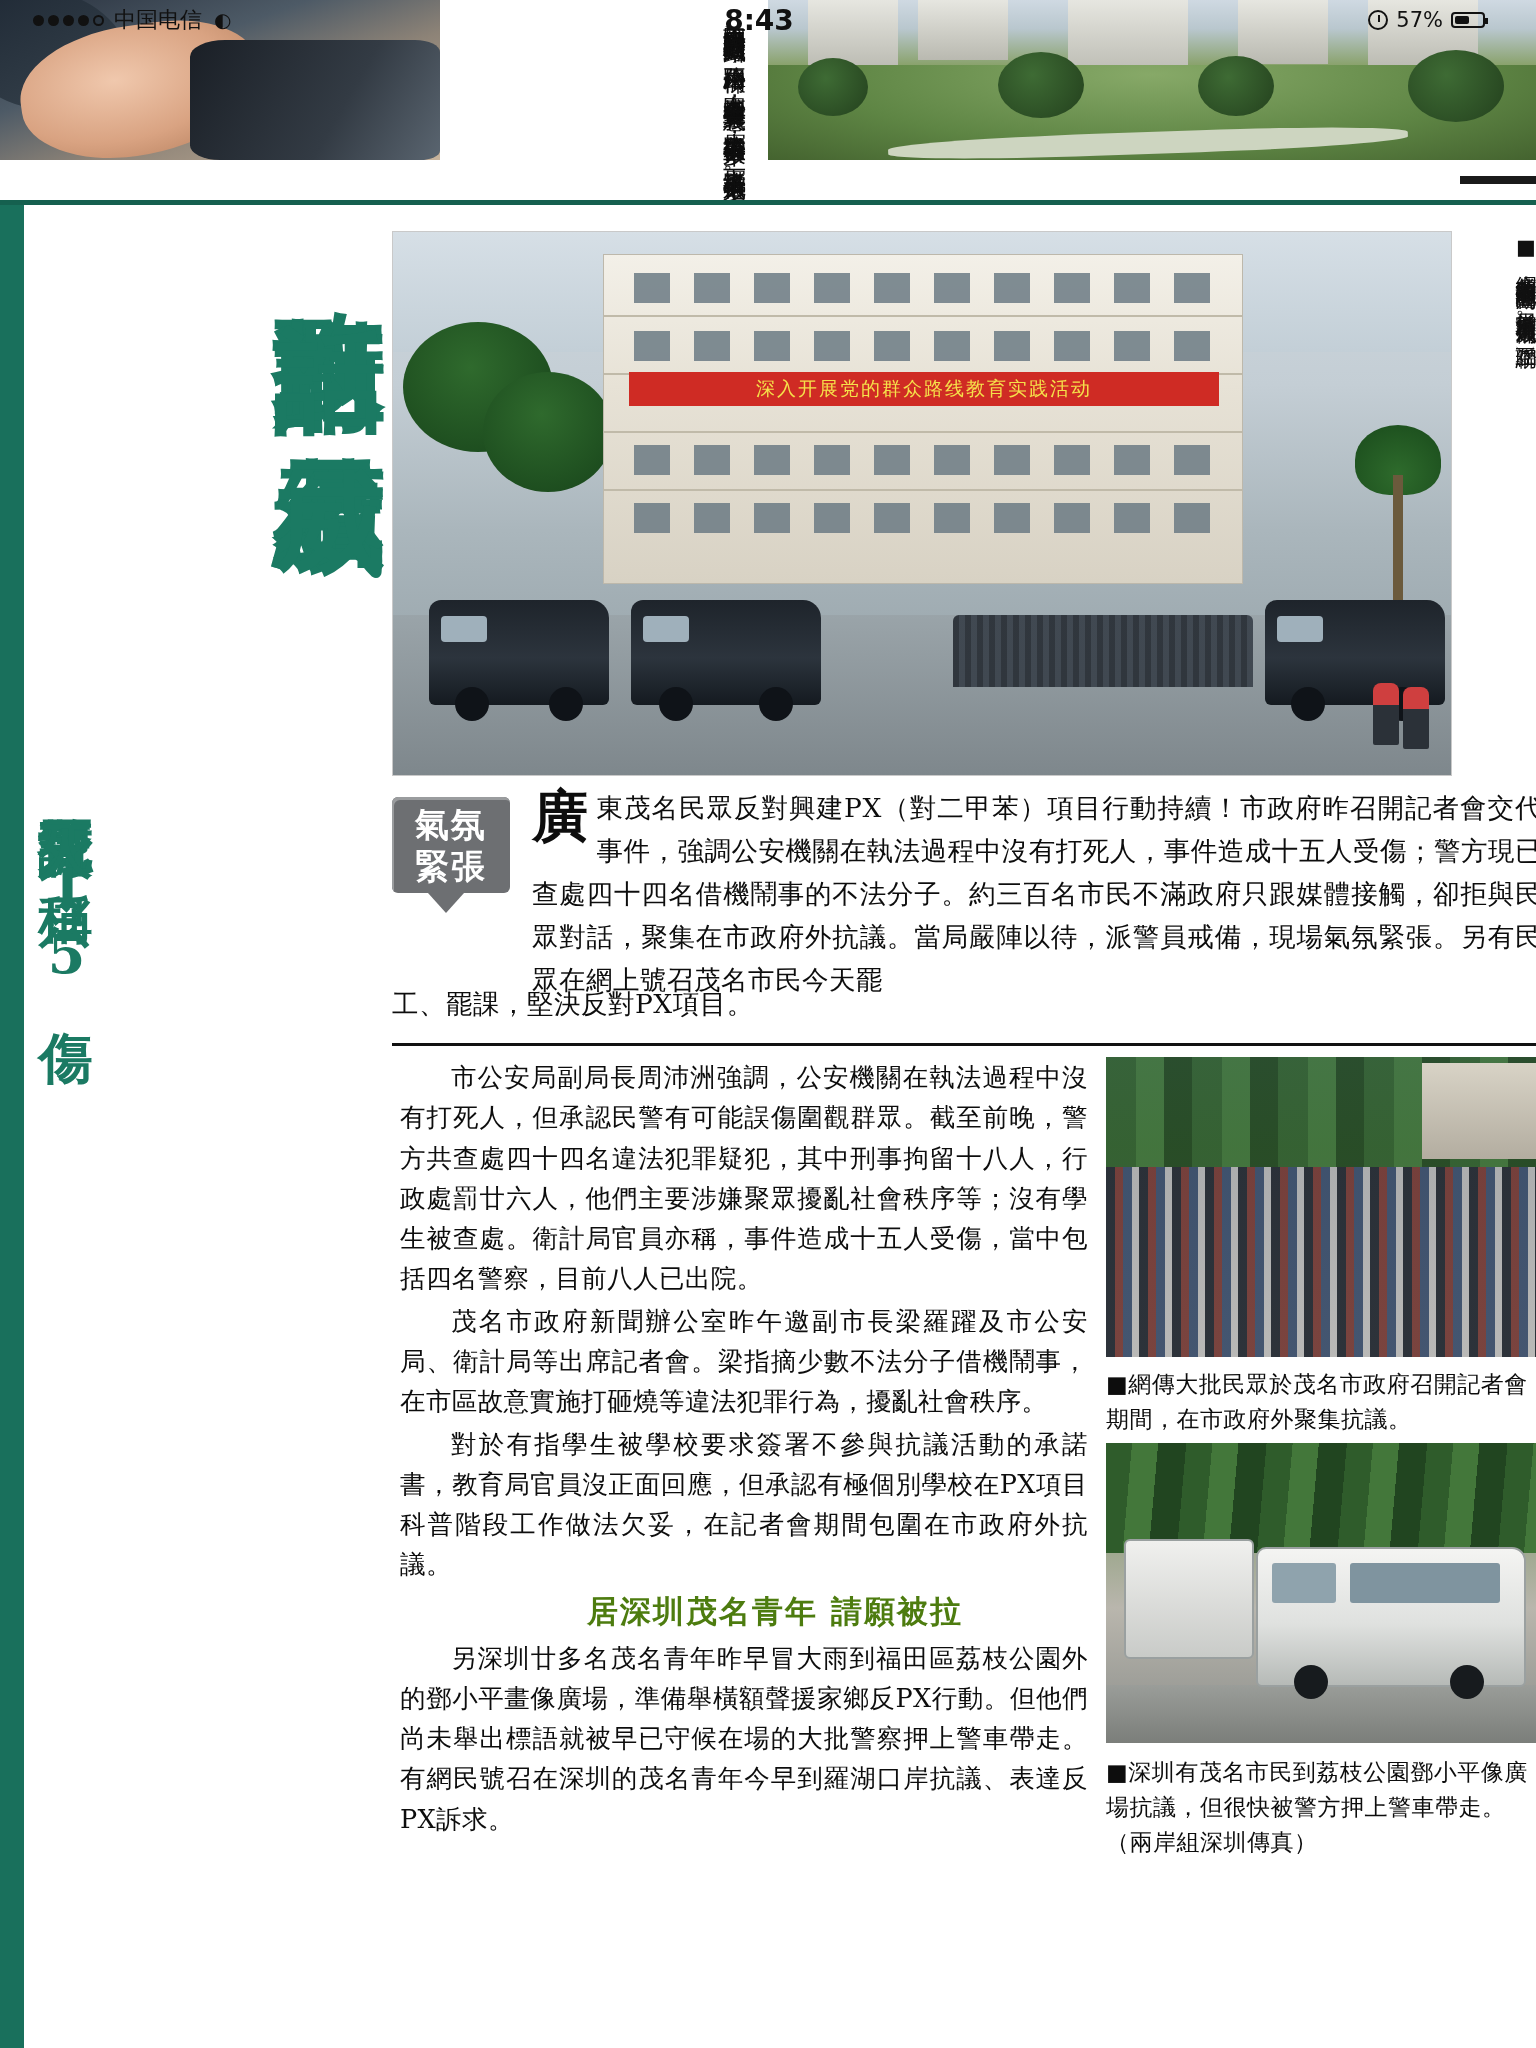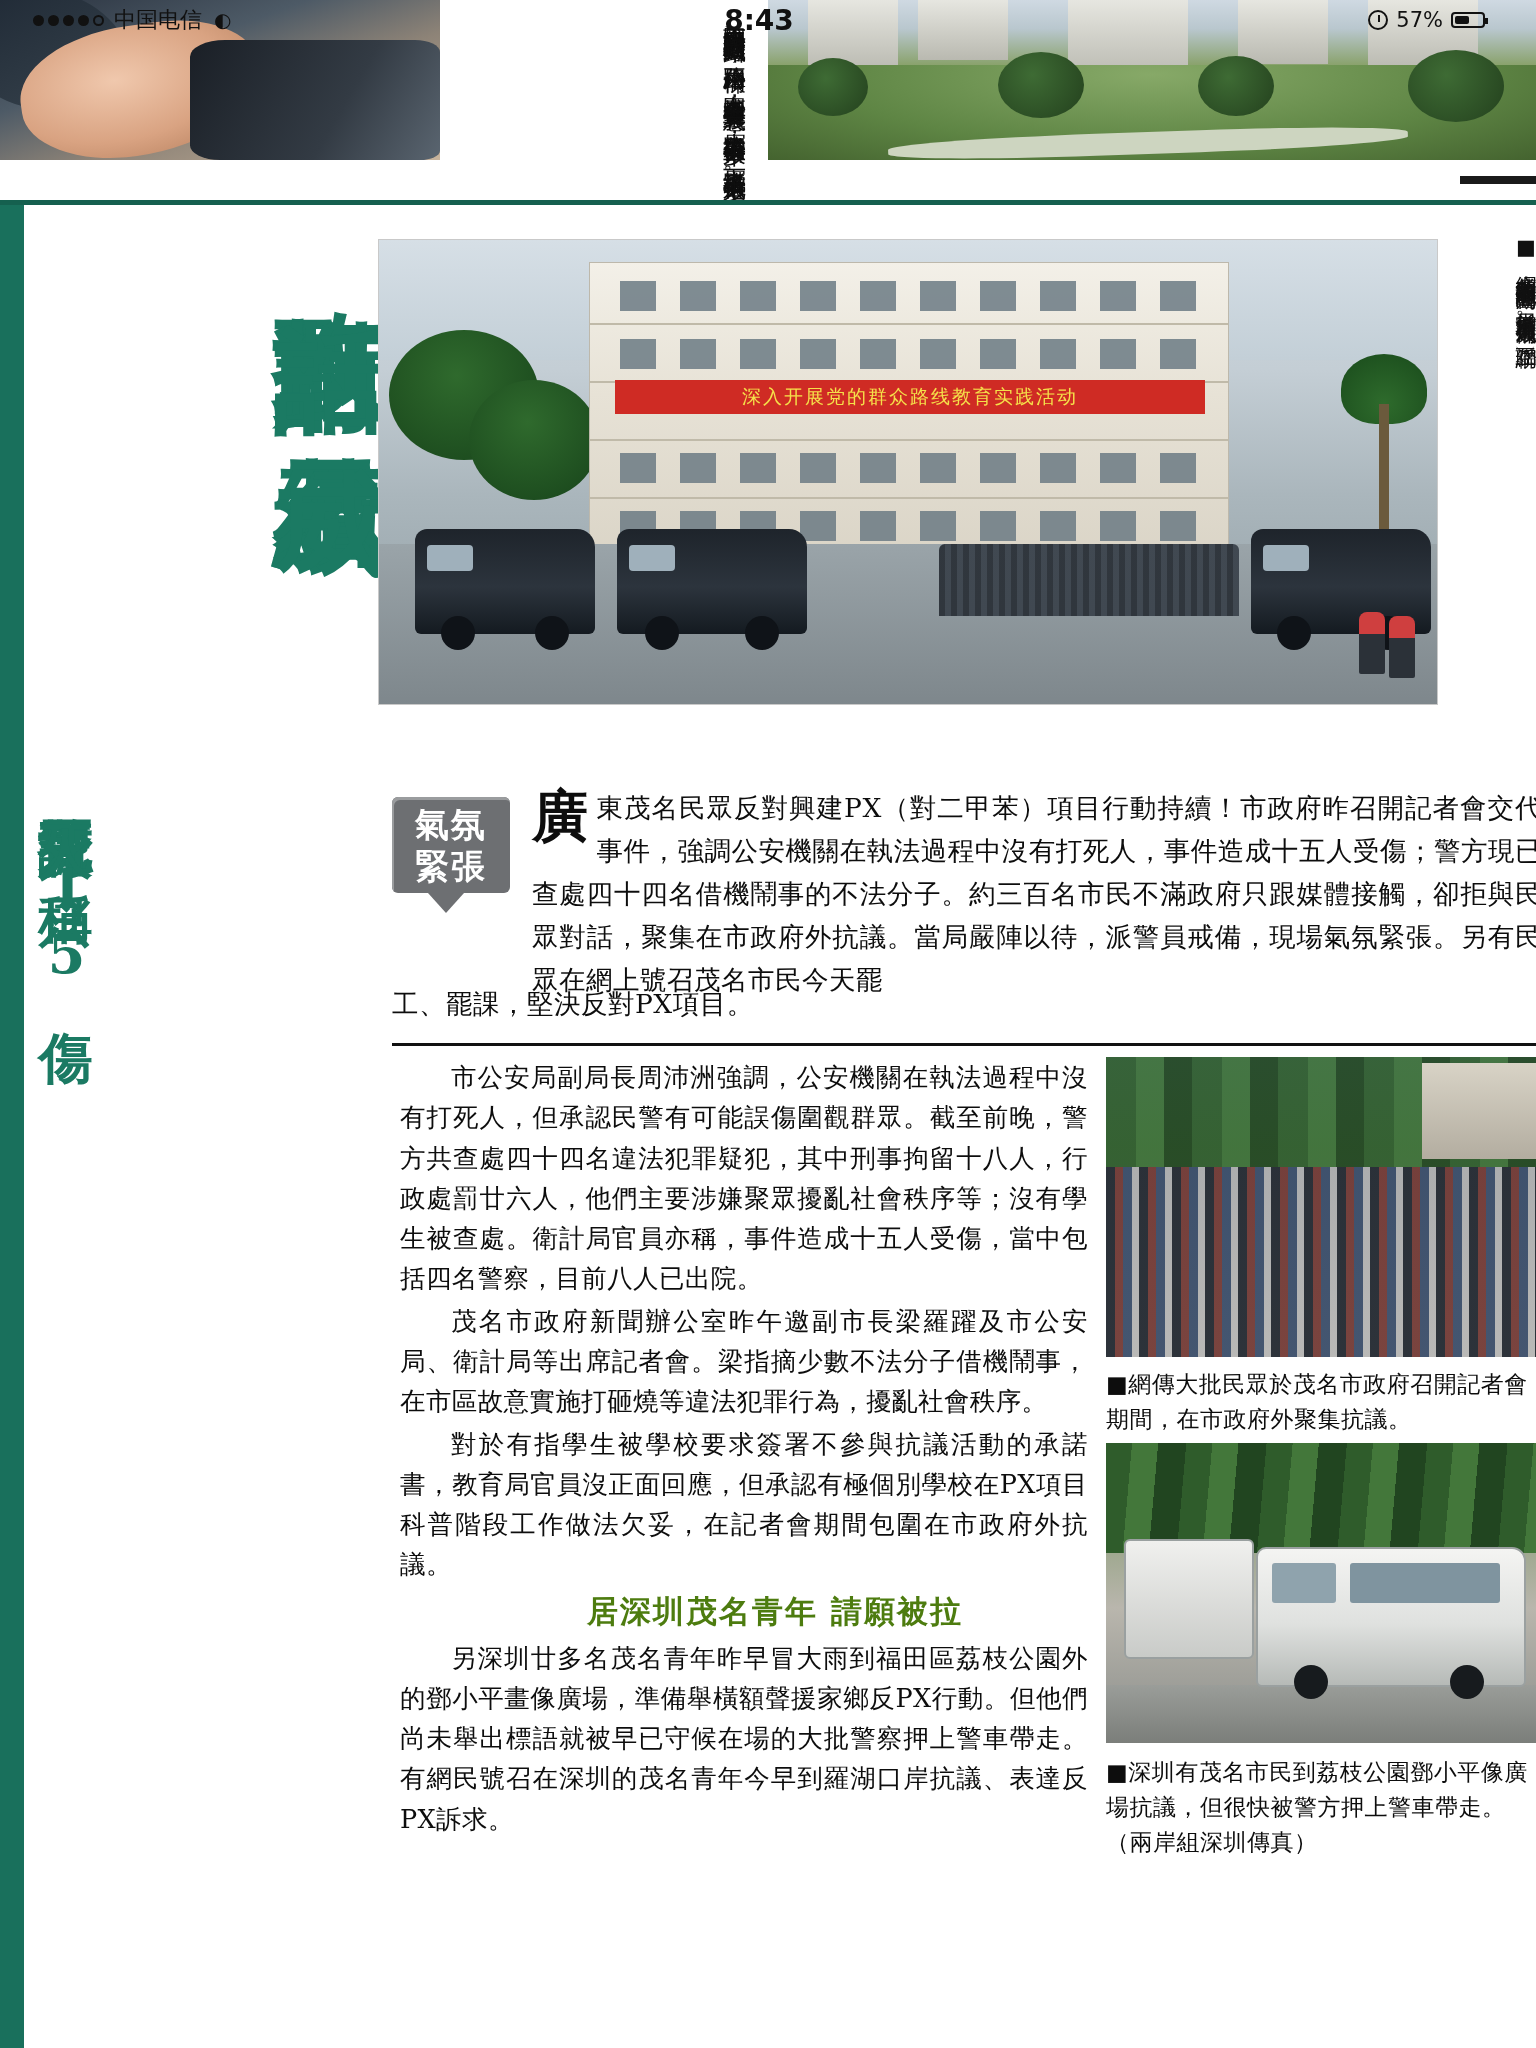--- a/index.html
+++ b/index.html
@@ -131,25 +131,24 @@
     font-weight:bold;
     font-size:54px;
     line-height:1.12;
     letter-spacing:2px;
     color:#1b7a63;
     height:1130px;
   }
 
   
   .main-photo{
-    position:absolute; left:368px; top:26px; width:1060px; height:466px;
+    position:absolute; left:382px; top:26px; width:1060px; height:545px;
     background:linear-gradient(180deg,#cfd8de 0%,#c4ced5 28%,#aab6bc 55%,#8d9aa0 100%);
     overflow:hidden;
     border:1px solid #c9c9c9;
-    margin-top:8px;
   }
   .mp-sky{ position:absolute; left:0; top:0; width:100%; height:120px;
     background:linear-gradient(180deg,#d6dfe6,#c3cfd7); }
   .mp-building{
     position:absolute; left:210px; top:22px; width:640px; height:330px;
     background:linear-gradient(180deg,#f3f0e8 0%,#e7e2d6 40%,#d8d2c4 100%);
     border:1px solid #bdb8ab;
   }
   .mp-building .floor{
     position:absolute; left:0; width:100%; height:2px; background:#c0baa9;

